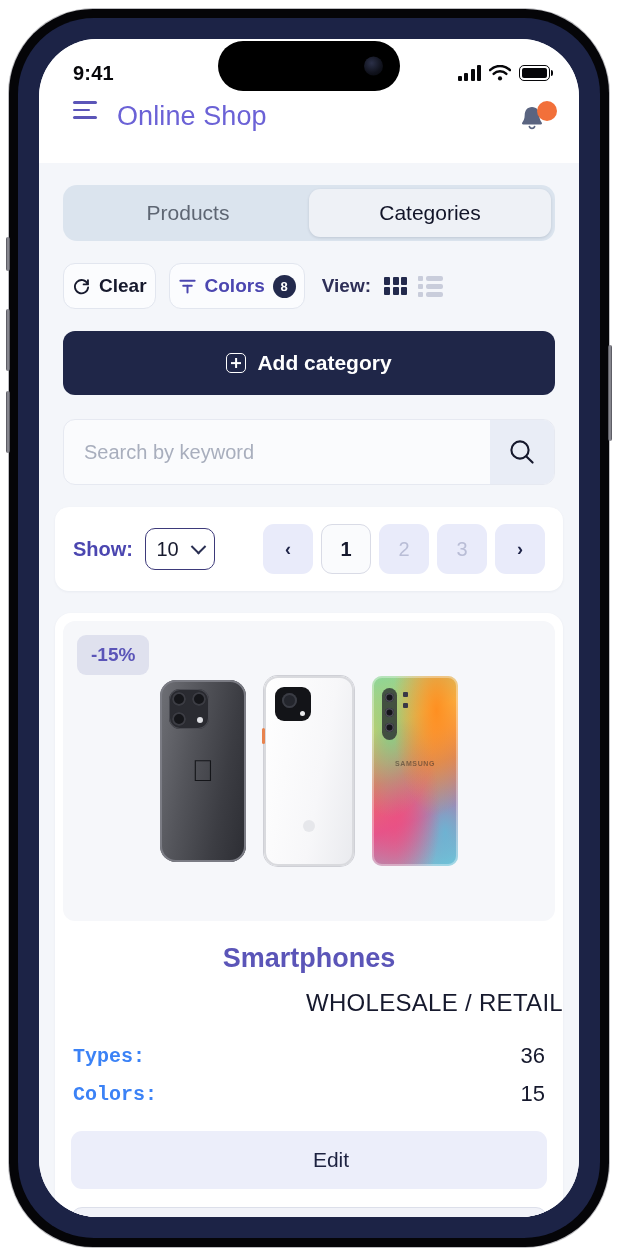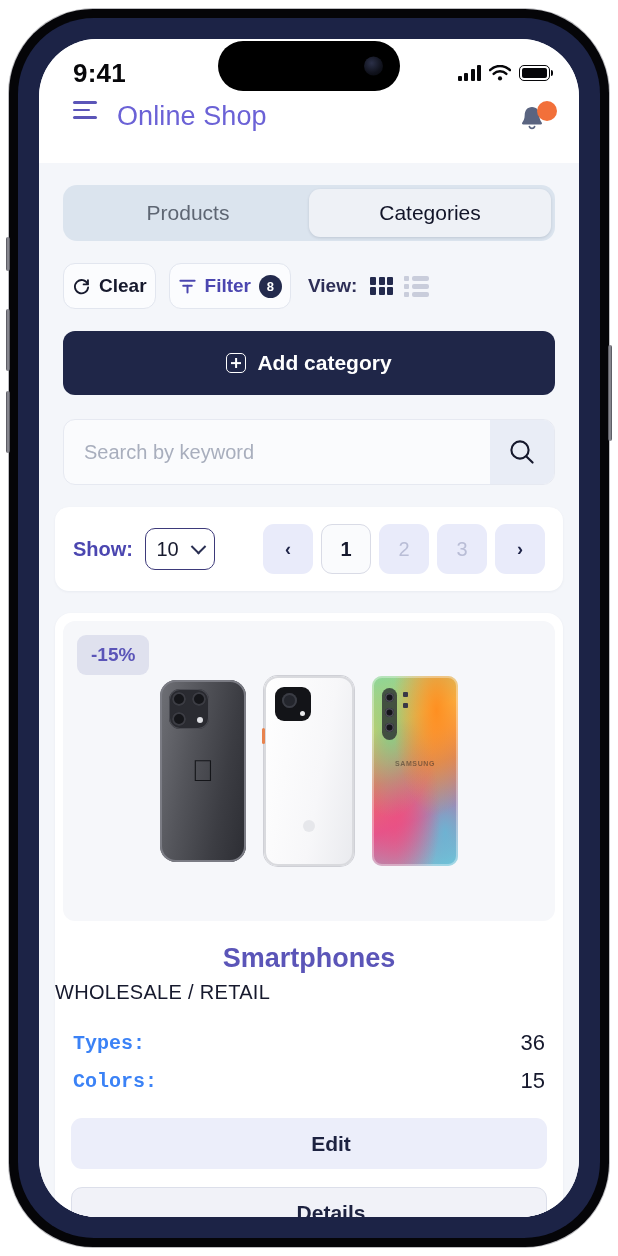--- a/index.html
+++ b/index.html
@@ -58,21 +58,21 @@
   .status-bar {
     position: relative;
     height: 62px;
     background: #ffffff;
     display: flex;
     align-items: center;
     justify-content: space-between;
     padding: 0 26px 0 34px;
   }
   .clock {
-    font-size: 26px;
+    font-size: 20px;
     font-weight: 700;
     color: #07070a;
     letter-spacing: 0.2px;
     padding-top: 6px;
   }
   .dynamic-island {
     position: absolute;
     left: 50%;
     transform: translateX(-50%);
     top: 2px;
@@ -437,41 +437,41 @@
 
   
   .card-title {
     text-align: center;
     font-size: 27px;
     font-weight: 700;
     color: #5b55b8;
     margin-top: 22px;
   }
   .card-sub {
-    text-align: left;
-    font-size: 20px;
+    text-align: right;
+    font-size: 24px;
     color: #16192d;
     letter-spacing: 0.3px;
-    margin-top: 7px;
+    margin-top: 15px;
   }
   .spec-list { margin: 20px 18px 0; }
   .spec {
     display: flex; align-items: center; justify-content: space-between;
     padding: 6px 0;
   }
   .spec-k { font-size: 20px; font-weight: 700; color: #3b82f6; font-family: Liberation Mono, monospace; }
   .spec-v { font-size: 22px; color: #16192d; }
 
   .card-btn {
     margin: 18px 16px 0;
-    height: 51px;
+    height: 58px;
     background: #eceefa;
     border-radius: 11px;
     display: flex; align-items: center; justify-content: center;
-    font-size: 21px; font-weight: 700; color: #1d2240;
+    font-size: 21px; font-weight: 400; color: #1d2240;
     cursor: pointer;
     padding-left: 44px;
   }
   .card-btn.outline {
     background: #f1f2f8;
     border: 1px solid #dcdfea;
     margin-bottom: 16px;
   }
 </style>
 </head>
@@ -542,21 +542,21 @@
               <path d="M16.8 3.2v4.6h-4.6" fill="none" stroke="#16192d" stroke-width="1.9" stroke-linecap="round" stroke-linejoin="round"></path>
             </svg>
             <span>Clear</span>
           </div>
           <div class="pill filter">
             <svg width="19" height="19" viewBox="0 0 20 20">
               <path d="M2.5 4h15" stroke="#4b46b0" stroke-width="2.1" stroke-linecap="round"></path>
               <path d="M5.5 9.2h9" stroke="#4b46b0" stroke-width="2.1" stroke-linecap="round"></path>
               <path d="M10 9.2v7.2" stroke="#4b46b0" stroke-width="2.1" stroke-linecap="round"></path>
             </svg>
-            <span>Filter</span>
+            <span>Colors</span>
             <span class="badge-count">8</span>
           </div>
           <span class="view-label">View:</span>
           <div class="view-toggle">
             <span class="grid-ico">
                 <i></i>
                 <i></i>
                 <i></i>
                 <i></i>
                 <i></i>

